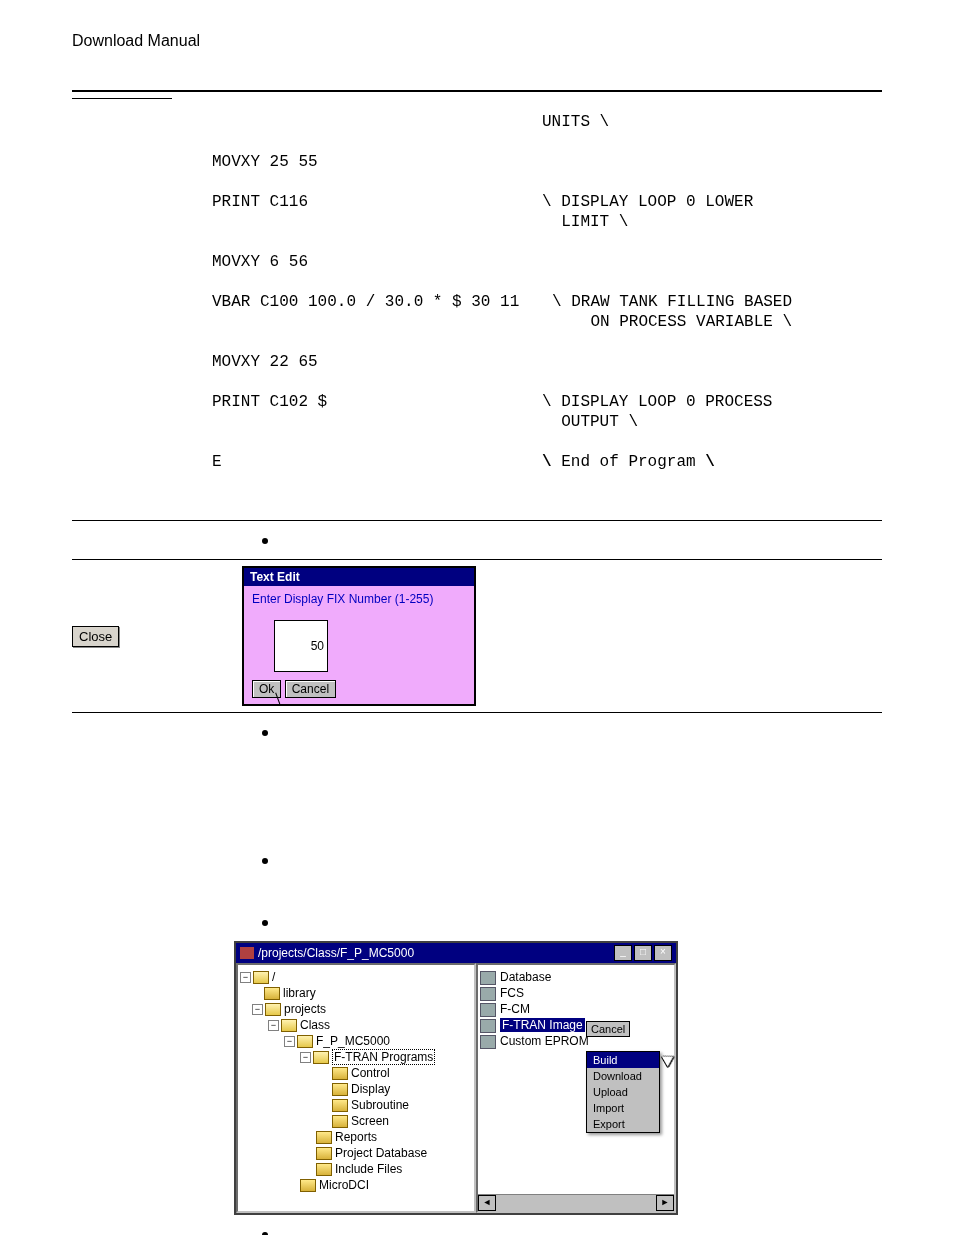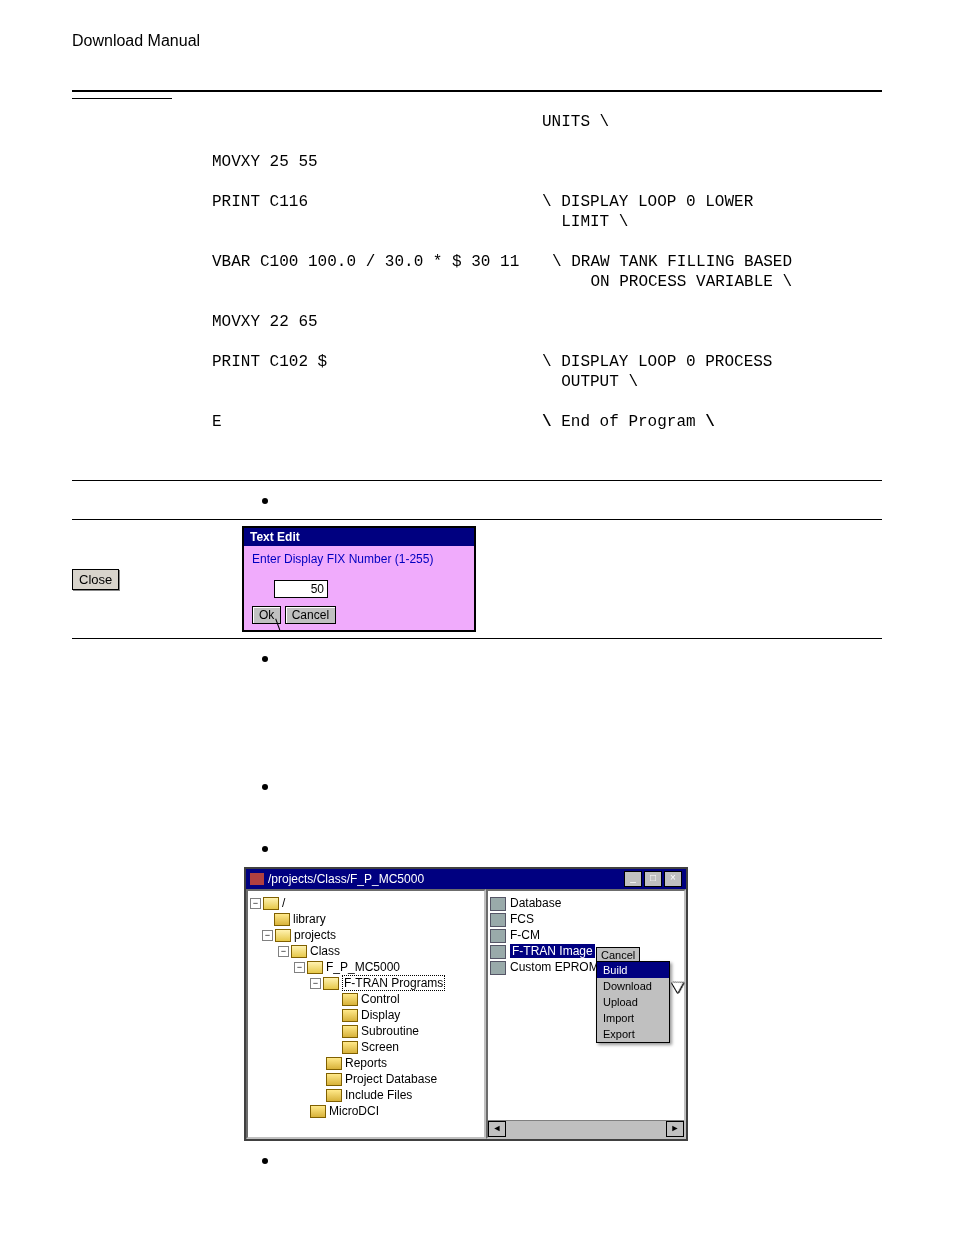--- a/index.html
+++ b/index.html
@@ -16,46 +16,46 @@
 .code-cmd{width:330px;font-weight:normal}
 .code-cmt{flex:1}
 .bullet-row{padding:10px 0 10px 50px}
 .bullet{display:inline-block;width:6px;height:6px;background:#000;border-radius:50%;vertical-align:middle}
 .close-btn{display:inline-block;border:1px solid #000;background:#d8d4cc;font-size:13px;padding:2px 6px;box-shadow:1px 1px 0 #888}
 
 .te-dlg{width:230px;border:2px solid #000;background:#f0abfc;font-family:"MS Sans Serif",Tahoma,sans-serif;font-size:12px;margin-left:30px}
 .te-title{background:#000080;color:#fff;font-weight:bold;padding:2px 6px}
 .te-body{padding:6px 8px}
 .te-label{color:#0000c0;margin-bottom:14px}
-.te-input{width:46px;border:1px solid #000;background:#fff;font-size:12px;text-align:right;padding:1px 3px;margin-left:22px}
+.te-input{width:46px;border:1px solid #000;background:#fff;font-size:12px;text-align:right;padding:18px 3px;margin-left:22px}
 .te-btns{margin-top:8px}
 .te-btn{display:inline-block;border:1px solid #000;background:#c0c0c0;padding:1px 6px;font-size:12px;box-shadow:1px 1px 0 #fff inset}
 .te-cursor{position:relative;display:inline-block;width:0;height:0}
 .te-cursor::after{content:"";position:absolute;left:-4px;top:-2px;width:8px;height:12px;border-left:1px solid #000;transform:rotate(-20deg)}
 
-.pt-win{width:440px;border:2px solid #404040;background:#fff;font-family:"MS Sans Serif",Tahoma,sans-serif;font-size:12px;margin-left:32px;position:relative}
+.pt-win{width:440px;border:2px solid #404040;background:#fff;font-family:"MS Sans Serif",Tahoma,sans-serif;font-size:12px;margin-left:22px;position:relative}
 .pt-title{background:#000080;color:#fff;display:flex;align-items:center;padding:2px 4px}
 .pt-title-icon{width:14px;height:12px;background:#b04040;margin-right:4px}
 .pt-title-txt{flex:1}
 .pt-win-btns{display:flex;gap:2px}
 .pt-win-btn{width:16px;height:14px;background:#c0c0c0;border:1px solid #000;font-size:10px;line-height:12px;text-align:center}
 .pt-body{display:flex;height:250px}
 .pt-tree{width:240px;border:2px inset #c0c0c0;overflow:hidden;padding:4px 2px;box-sizing:border-box}
 .pt-list{flex:1;border:2px inset #c0c0c0;padding:4px 2px;box-sizing:border-box;position:relative}
 .tree-row{white-space:nowrap;line-height:16px}
 .tree-exp{display:inline-block;width:9px;height:9px;border:1px solid #808080;font-size:9px;line-height:8px;text-align:center;margin-right:2px;vertical-align:middle}
 .tree-ind{display:inline-block}
 .tree-icon{display:inline-block;width:14px;height:11px;vertical-align:middle;margin-right:3px}
 .fold-open{background:linear-gradient(#fff2b0,#e6c84a);border:1px solid #806000}
 .fold-closed{background:linear-gradient(#ffe98a,#d8b23a);border:1px solid #806000}
 .tree-sel{display:inline-block}
 .list-row{line-height:16px;white-space:nowrap}
 .list-icon{display:inline-block;width:14px;height:12px;vertical-align:middle;margin-right:4px;background:#9aa;border:1px solid #556}
 .list-sel{background:#000080;color:#fff;padding:0 2px}
-.popup{position:absolute;left:108px;top:70px;width:72px;background:#c0c0c0;border:1px solid #000;box-shadow:2px 2px 3px rgba(0,0,0,.4);font-size:11px}
+.popup{position:absolute;left:108px;top:86px;width:72px;background:#c0c0c0;border:1px solid #000;box-shadow:2px 2px 3px rgba(0,0,0,.4);font-size:11px}
 .popup-item{padding:2px 6px}
 .popup-sel{background:#000080;color:#fff}
 .popup-cancel{position:absolute;left:108px;top:56px;background:#c0c0c0;border:1px solid #000;font-size:11px;padding:1px 4px}
 .scroll-h{height:16px;background:#c0c0c0;border-top:1px solid #808080;display:flex;align-items:center}
 .scroll-btn{width:16px;height:14px;background:#c0c0c0;border:1px solid #000;font-size:9px;text-align:center;line-height:12px}
 .scroll-track{flex:1}
 .cursor-arrow{position:absolute;left:186px;top:88px;width:0;height:0;pointer-events:none}
 .cursor-arrow::before{content:"";position:absolute;width:0;height:0;border-left:10px solid #fff;border-top:6px solid transparent;border-bottom:6px solid transparent;transform:rotate(-30deg);filter:drop-shadow(1px 0 0 #000) drop-shadow(-1px 0 0 #000) drop-shadow(0 1px 0 #000)}
 .gap{height:90px}
 .gap-sm{height:24px}
@@ -71,20 +71,21 @@
   <div class="two-col">
     <div class="left-col">
       <div class="short-rule"></div>
     </div>
     <div class="right-col">
       <div class="code-block">
 <div class="code-row"><span class="code-cmd"></span><span class="code-cmt"><span>UNITS \</span></span></div>
 <div class="code-row"><span class="code-cmd">MOVXY 25 55</span><span class="code-cmt"></span></div>
 <div class="code-row"><span class="code-cmd">PRINT C116</span><span class="code-cmt">\ DISPLAY LOOP 0 LOWER
   LIMIT \</span></div>
+<div class="code-row"><span class="code-cmd">MOVXY 6 56</span><span class="code-cmt"></span></div>
 <div class="code-row"><span class="code-cmd" style="width:340px">VBAR C100 100.0 / 30.0 * $ 30 11</span><span class="code-cmt">\ DRAW TANK FILLING BASED
     ON PROCESS VARIABLE \</span></div>
 <div class="code-row"><span class="code-cmd">MOVXY 22 65</span><span class="code-cmt"></span></div>
 <div class="code-row"><span class="code-cmd">PRINT C102 $</span><span class="code-cmt">\ DISPLAY LOOP 0 PROCESS
   OUTPUT \</span></div>
 <div class="code-row"><span class="code-cmd">E</span><span class="code-cmt"><b>\ </b><span>End of Program </span><b>\</b></span></div>
       </div>
     </div>
   </div>
 

